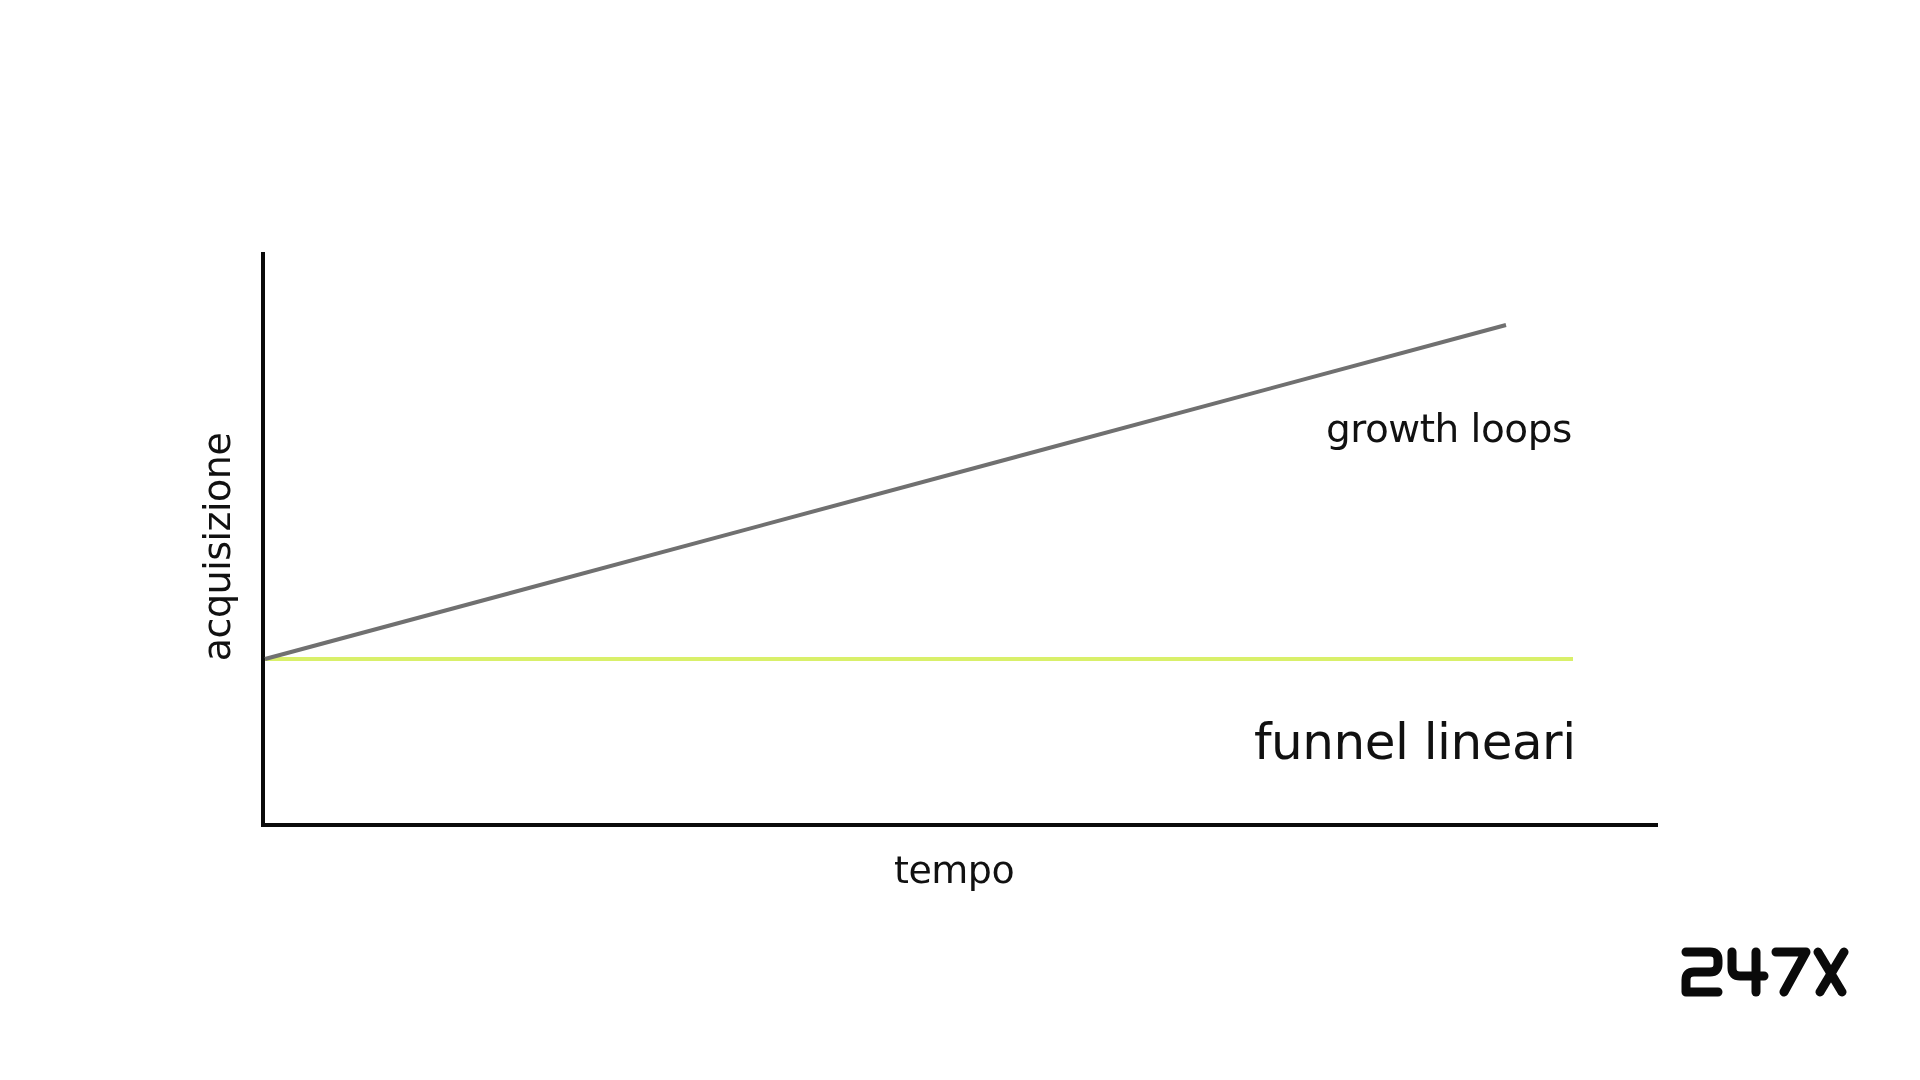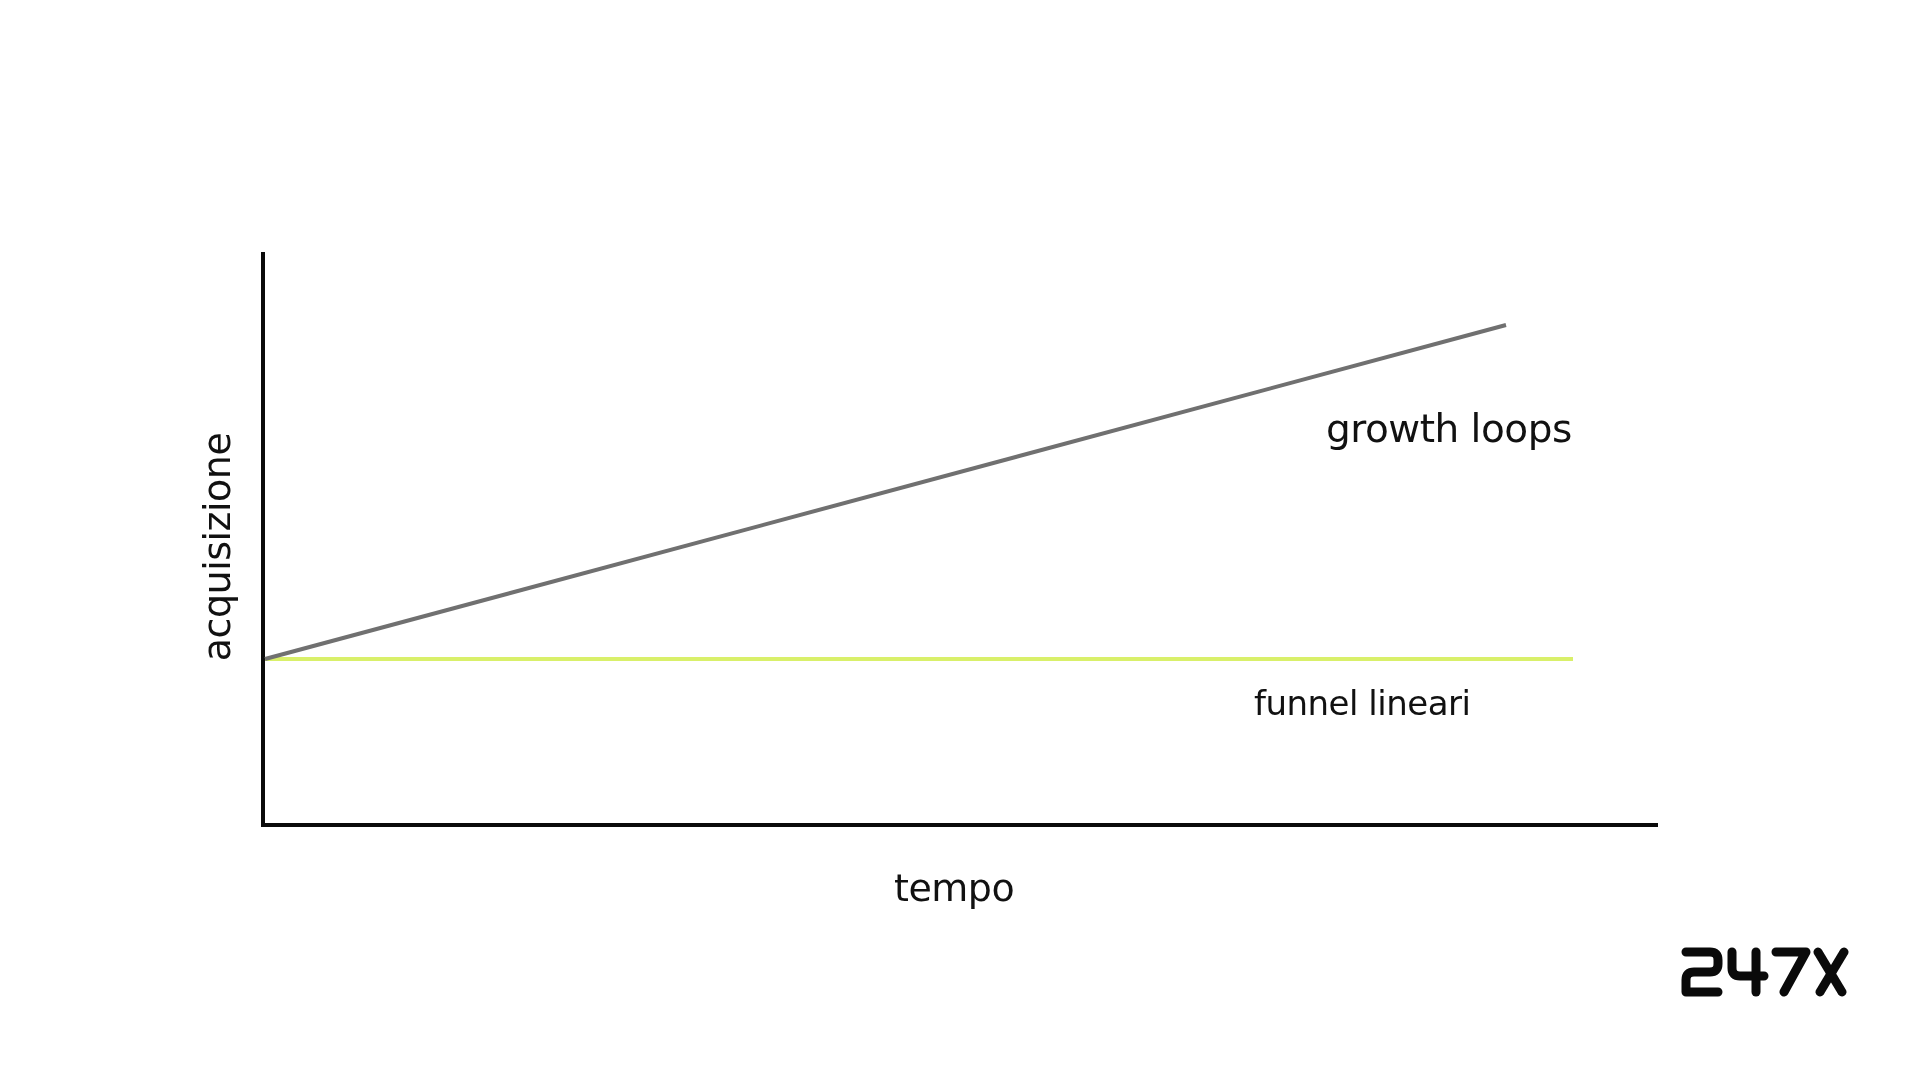--- a/index.html
+++ b/index.html
@@ -1,21 +1,21 @@
 <!DOCTYPE html>
 <html><head>
   <meta charset="utf-8">
   <style>
     html, body { margin: 0; padding: 0; background: #ffffff; }
     body { width: 1920px; height: 1080px; position: relative; overflow: hidden; font-family: "DejaVu Sans", sans-serif; color: #111111; }
     .chart-svg { position: absolute; left: 0; top: 0; width: 1920px; height: 1080px; }
     .label { position: absolute; white-space: nowrap; font-family: "DejaVu Sans", sans-serif; color: #111111; letter-spacing: -0.5px; }
     .series-label-growth { left: 1326px; top: 406px; font-size: 39px; }
-    .series-label-funnel { left: 1254px; top: 683px; font-size: 34px; }
-    .x-label { left: 894px; top: 866px; font-size: 38px; }
+    .series-label-funnel { left: 1254px; top: 713px; font-size: 50px; }
+    .x-label { left: 894px; top: 848px; font-size: 38px; }
     .y-label { left: 217px; top: 547px; font-size: 38px; transform: translate(-50%, -50%) rotate(-90deg); transform-origin: center center; }
     .logo { position: absolute; left: 1680px; top: 946px; width: 170px; height: 52px; }
   </style>
 </head>
 <body>
 
 <svg class="chart-svg" viewBox="0 0 1920 1080" xmlns="http://www.w3.org/2000/svg">
   <line x1="263" y1="252" x2="263" y2="827" stroke="#0a0a0a" stroke-width="4"></line>
   <line x1="261" y1="825" x2="1658" y2="825" stroke="#0a0a0a" stroke-width="4"></line>
   <line x1="265" y1="659" x2="1573" y2="659" stroke="#d9f06a" stroke-width="4"></line>

